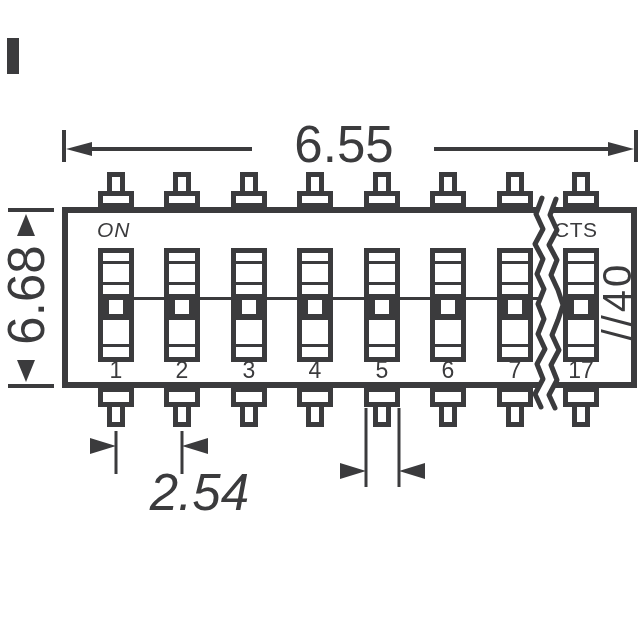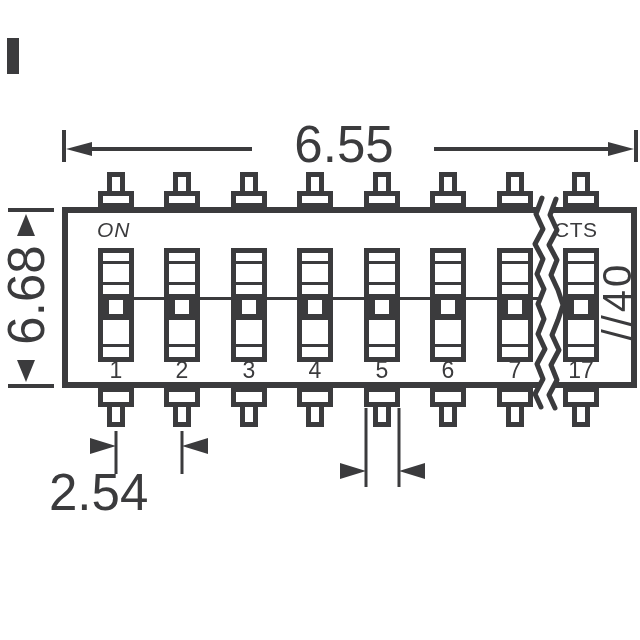--- a/index.html
+++ b/index.html
@@ -35,21 +35,21 @@
   .num { position:absolute; top:359px; width:50px; text-align:center; font-size:23px; line-height:1; z-index:6; }
   #label-on  { position:absolute; left:97px;  top:219px; font-size:21px; letter-spacing:1px; line-height:1; z-index:6;font-style:italic; }
   #label-cts { position:absolute; left:554px; top:219px; width:48px; text-align:left; font-size:21px; letter-spacing:0.5px; line-height:1; z-index:6; }
   #label-marking {
     position:absolute; left:577px; top:281px; width:80px; height:40px; line-height:40px;
     text-align:center; font-size:40px; letter-spacing:3px; transform:rotate(-90deg); z-index:6;
   }
   .dim { position:absolute; font-size:51px; line-height:1; z-index:7; white-space:nowrap; }
   #dim-top    { left:244px; top:119px; width:200px; text-align:center; }
   #dim-left   { left:-73px; top:269px; width:200px; height:52px; line-height:52px; text-align:center; transform:rotate(-90deg); }
-  #dim-pitch  { left:49px;  top:467px; width:200px; text-align:left; }
+  #dim-pitch  { left:49px;  top:467px; width:200px; text-align:right;font-style:italic; }
   #dim-pinw   { left:446px; top:452px; }
   #dims-svg { position:absolute; left:0; top:0; z-index:7; }
   #corner-mark { position:absolute; left:7px; top:38px; width:12px; height:36px; background:var(--ink); z-index:8; }
   svg { display:block; }
 </style>
 </head>
 <body>
 
 <div id="canvas">
 

